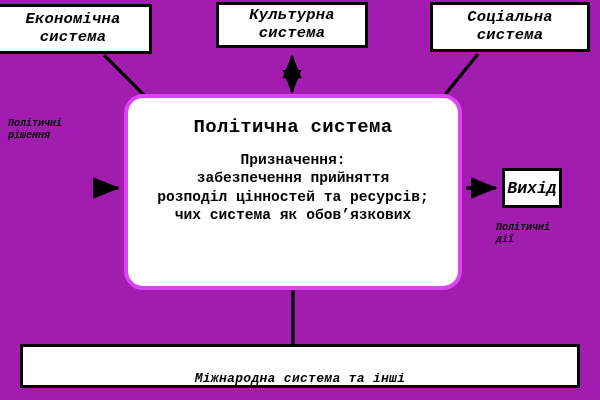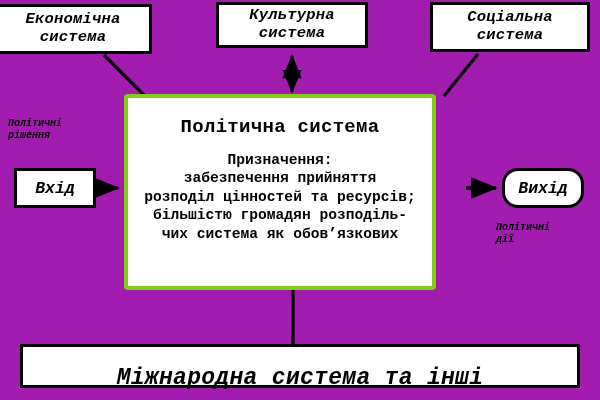--- a/index.html
+++ b/index.html
@@ -35,24 +35,24 @@
   }
   .sys-box .l2 { display: block; }
 
   #box-econ   { left: -6px;  top: 4px;   width: 158px; height: 50px; }
   #box-cult   { left: 216px; top: 2px;   width: 152px; height: 46px; }
   #box-soc    { left: 430px; top: 2px;   width: 160px; height: 50px; }
 
   #box-center {
     position: absolute;
     left: 124px; top: 94px;
-    width: 312px; height: 196px;
+    width: 338px; height: 196px;
     box-sizing: border-box;
-    border: 4px solid #84cc16;
-    border-radius: 4px;
+    border: 4px solid #d946ef;
+    border-radius: 19px;
     background: #fff;
     text-align: center;
   }
   #center-title {
     font-weight: bold;
     font-size: 19px;
     letter-spacing: 0.3px;
     margin-top: 18px;
   }
   #center-body {
@@ -61,21 +61,21 @@
     line-height: 1.26;
     font-weight: bold;
   }
   #center-body .hd { font-weight: bold; }
   #center-body .ln { display: block; }
 
   #box-input {
     left: 14px; top: 168px; width: 82px; height: 40px;
   }
   #box-output {
-    left: 502px; top: 168px; width: 82px; height: 40px; border-radius: 16px;
+    left: 502px; top: 168px; width: 60px; height: 40px;
   }
   .io-label-box {
     font-style: italic;
     font-weight: bold;
     font-size: 16.5px;
   }
 
   .side-note {
     position: absolute;
     font-style: italic;
@@ -86,21 +86,21 @@
   }
   #note-in  { left: 8px;  top: 118px; width: 96px; }
   #note-out { left: 496px; top: 222px; width: 96px; }
 
   #box-bottom {
     left: 20px; top: 344px; width: 560px; height: 44px;
   }
   #box-bottom .t {
     font-style: italic;
     font-weight: bold;
-    font-size: 23px;
+    font-size: 13px;
     letter-spacing: 0.3px;
     margin-top: 24px;
   }
 
   svg#wires {
     position: absolute;
     left: 0; top: 0;
     width: 600px; height: 400px;
     pointer-events: none;
   }
@@ -165,31 +165,27 @@
       <span class="l2">система</span>
     </div>
   </div>
 
   <div id="box-center">
     <div id="center-title">Політична система</div>
     <div id="center-body">
       <span class="ln hd">Призначення:</span>
       <span class="ln">забезпечення прийняття</span>
       <span class="ln">розподіл цінностей та ресурсів;</span>
-      <span class="ln">більшістю громадян розподіль-</span>
       <span class="ln">чих система як обов’язкових</span>
     </div>
   </div>
 
   <div class="side-note" id="note-in">
     <span>Політичні</span><br>
     <span>рішення</span>
-  </div>
-  <div class="box io-label-box" id="box-input">
-    <span>Вхід</span>
   </div>
 
   <div class="box io-label-box" id="box-output">
     <span>Вихід</span>
   </div>
   <div class="side-note" id="note-out">
     <span>Політичні</span><br>
     <span>дії</span>
   </div>
 

